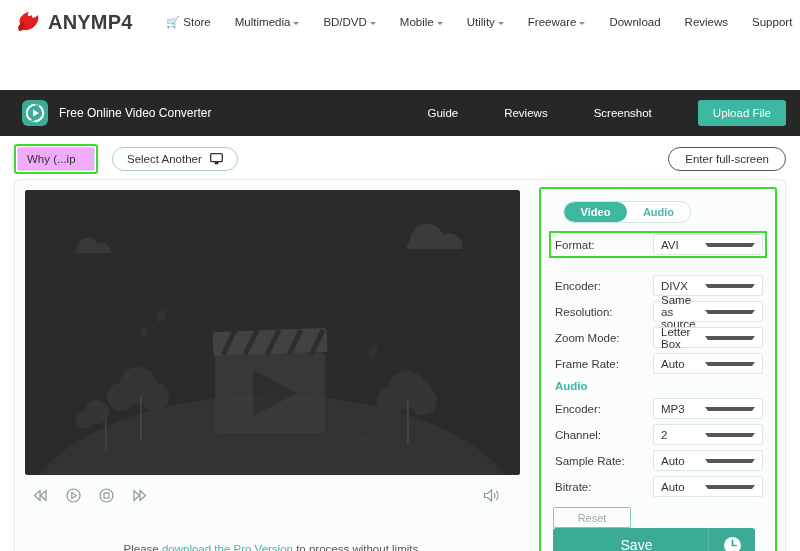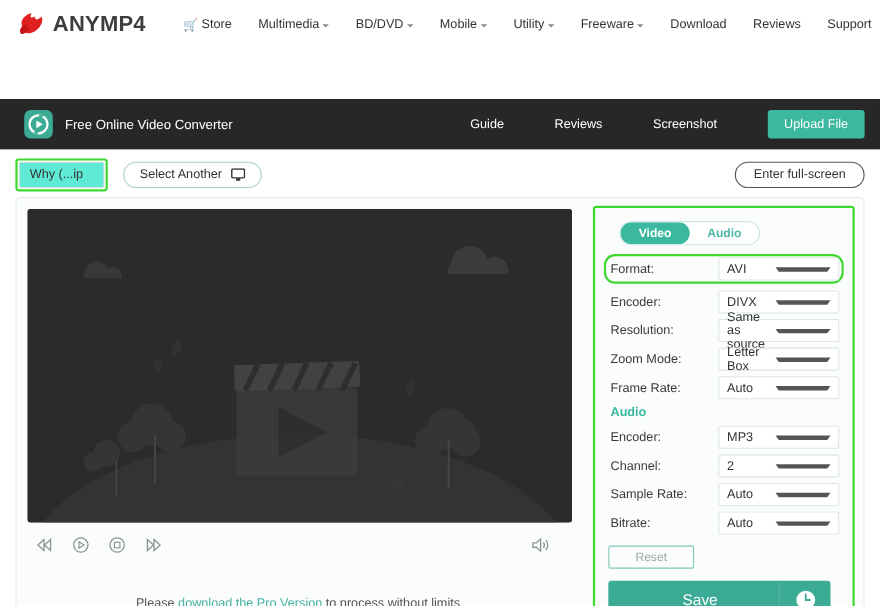--- a/index.html
+++ b/index.html
@@ -67,21 +67,21 @@
   
   .content { width: 800px; height: 461px; background: #ffffff; padding: 0 14px; }
 
   .toolrow {
     height: 38px; display: flex; align-items: center; padding-top: 8px;
   }
   .filetab-wrap {
     border: 2px solid #3fd830; border-radius: 3px; padding: 1px;
   }
   .filetab {
-    background: #5eead4; border: 1px solid #d9dfe0; border-radius: 2px;
+    background: #f0abfc; border: 1px solid #d9dfe0; border-radius: 2px;
     font-size: 11.5px; color: #333; padding: 5px 14px 5px 9px;
     min-width: 78px; cursor: pointer;
   }
   .select-another {
     margin-left: 14px; border: 1px solid #a9cfc8; border-radius: 14px;
     font-size: 11.5px; color: #333; padding: 5px 14px;
     display: flex; align-items: center; gap: 8px; cursor: pointer;
     background: #fff;
   }
   .toolrow-spacer { flex: 1; }
@@ -132,22 +132,22 @@
   .tab {
     flex: 1; display: flex; align-items: center; justify-content: center;
     font-size: 11px; font-weight: bold; cursor: pointer; color: #4fb9a9;
   }
   .tab.active { background: #3bb89f; color: #ffffff; border-radius: 11px; }
 
   .row {
     display: flex; align-items: center; height: 23px; margin-bottom: 3px;
   }
   .row.highlight {
-    border: 2px solid #3fd830; border-radius: 10px;
-    height: 27px; margin: -2px -4px 5px -4px; padding: 0 2px;
+    border: 2px solid #3fd830; border-radius: 0;
+    height: 27px; margin: -2px -4px 16px -4px; padding: 0 2px;
   }
   .row-label {
     width: 100px; font-size: 11.5px; color: #3a3a3a; padding-left: 2px;
   }
   .select {
     flex: 1; height: 21px; background: #ffffff;
     border: 1px solid #dde5e6; border-radius: 2px;
     display: flex; align-items: center; padding: 0 7px;
     font-size: 11.5px; color: #333; cursor: pointer;
   }

